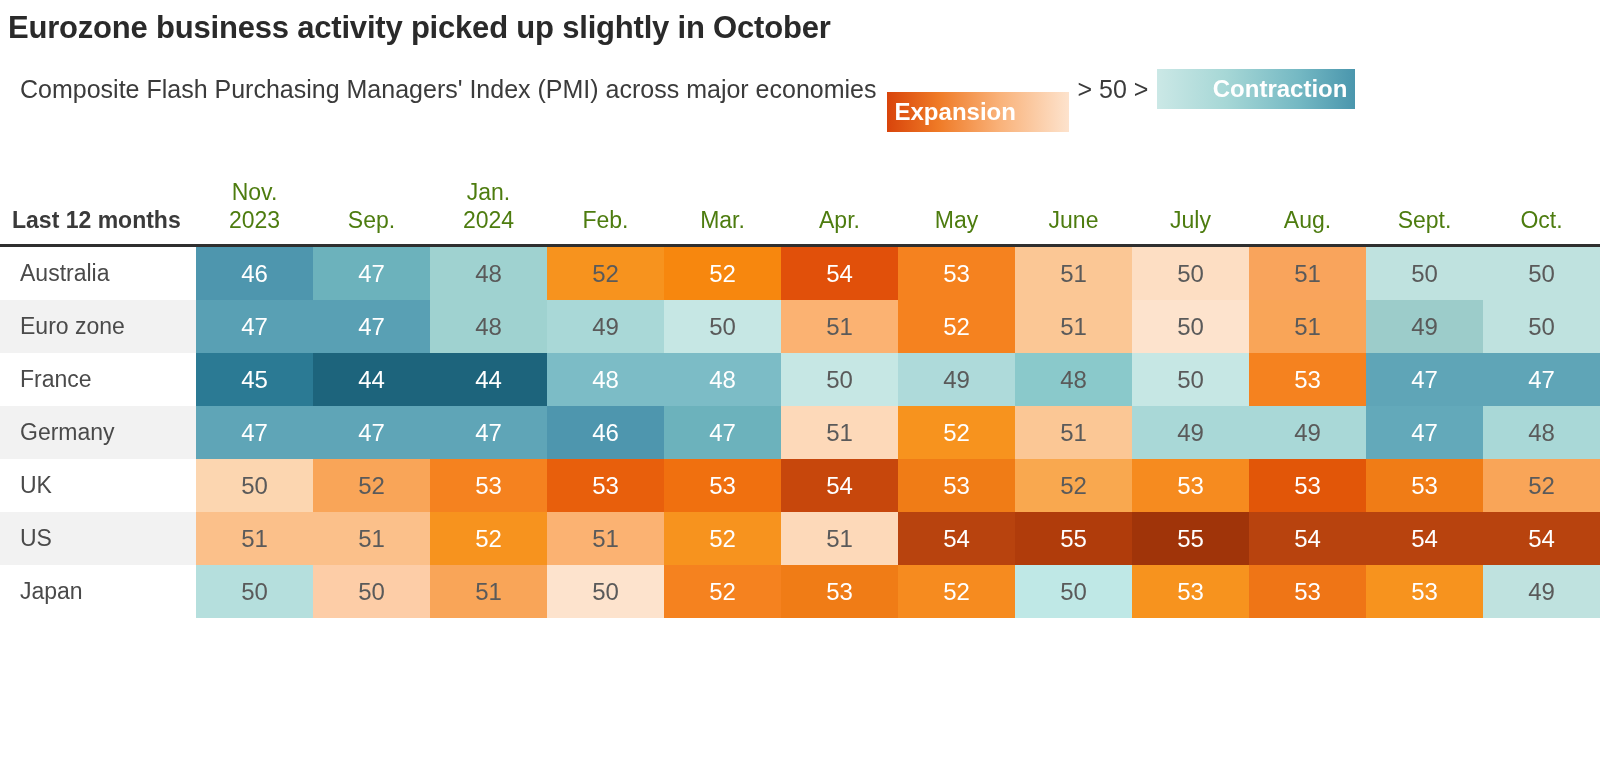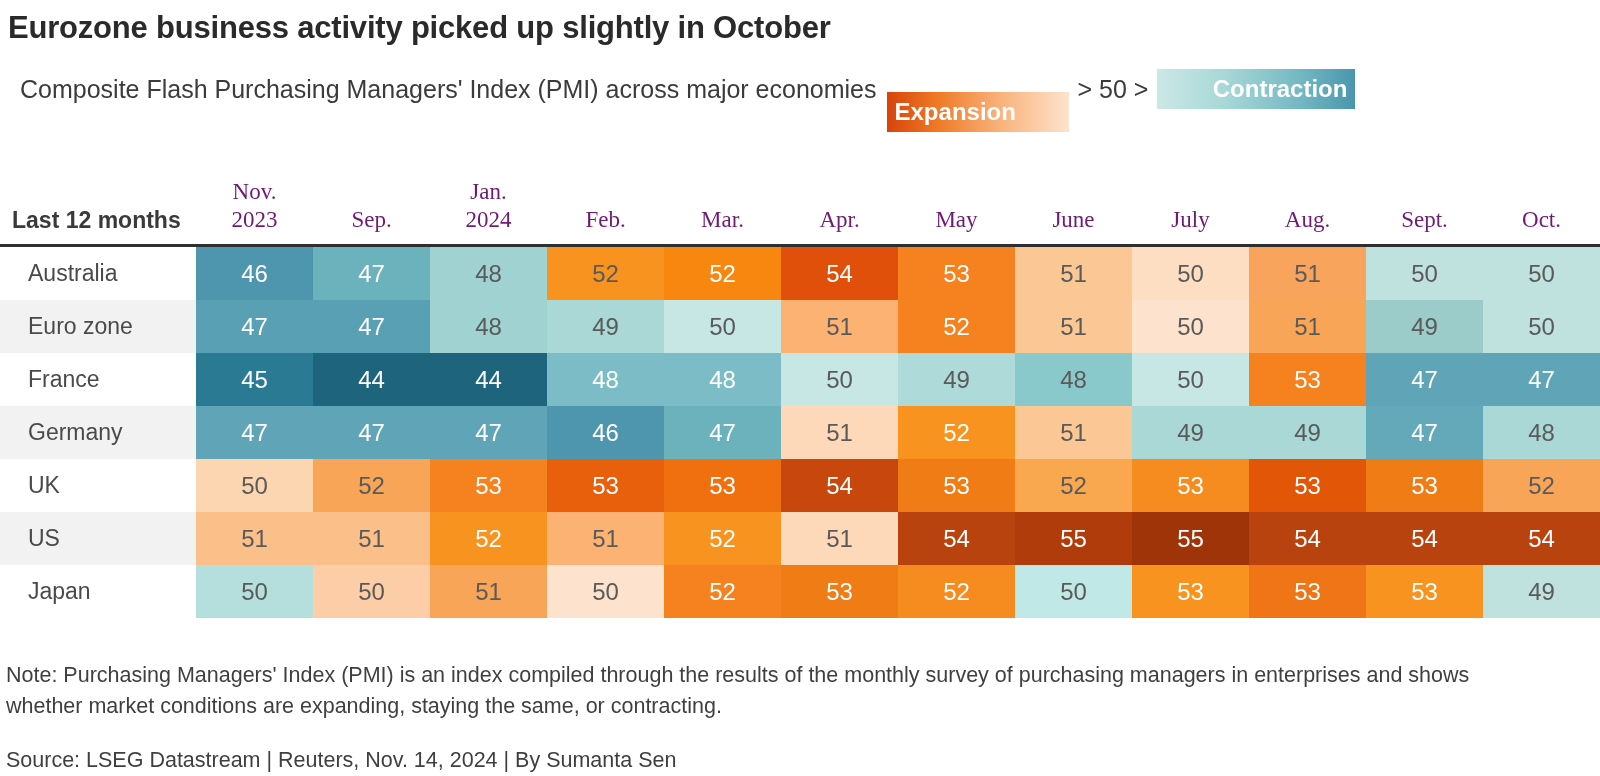--- a/index.html
+++ b/index.html
@@ -102,36 +102,35 @@
     font-weight: bold;
     color: #3a3a3a;
     line-height: 1.22;
   }
   .th {
     flex: 1 1 0;
     box-sizing: border-box;
     padding-bottom: 10px;
     text-align: center;
     font-size: 23px;
-    color: #701a75;
+    color: #4d7c0f;
     line-height: 1.22;
     white-space: pre-line;
-    font-family: Liberation Serif, serif;
   }
 
   .trow {
     display: flex;
     height: 53px;
   }
   .trow.alt .row-label { background: #f2f2f2; }
   .row-label {
     width: 196px;
     flex: 0 0 196px;
     box-sizing: border-box;
-    padding-left: 28px;
+    padding-left: 20px;
     display: flex;
     align-items: center;
     font-size: 23px;
     color: #4a4a4a;
     background: #ffffff;
   }
   .cell {
     flex: 1 1 0;
     display: flex;
     align-items: center;
@@ -285,16 +284,14 @@
           <div class="cell" style="background: rgb(246, 139, 31); color: rgb(255, 255, 255);">52</div>
           <div class="cell" style="background: rgb(191, 232, 230); color: rgb(90, 90, 90);">50</div>
           <div class="cell" style="background: rgb(247, 147, 30); color: rgb(255, 255, 255);">53</div>
           <div class="cell" style="background: rgb(239, 117, 22); color: rgb(255, 255, 255);">53</div>
           <div class="cell" style="background: rgb(247, 147, 30); color: rgb(255, 255, 255);">53</div>
           <div class="cell" style="background: rgb(191, 226, 223); color: rgb(90, 90, 90);">49</div>
         </div>
       </div>
   </div>
 
-  <div class="note">Note: Purchasing Managers' Index (PMI) is an index compiled through the results of the monthly survey of purchasing managers in enterprises and shows whether market conditions are expanding, staying the same, or contracting.</div>
-  <div class="source">Source: LSEG Datastream | Reuters, Nov. 14, 2024 | By Sumanta Sen</div>
 
 </div>
 
 </body></html>

